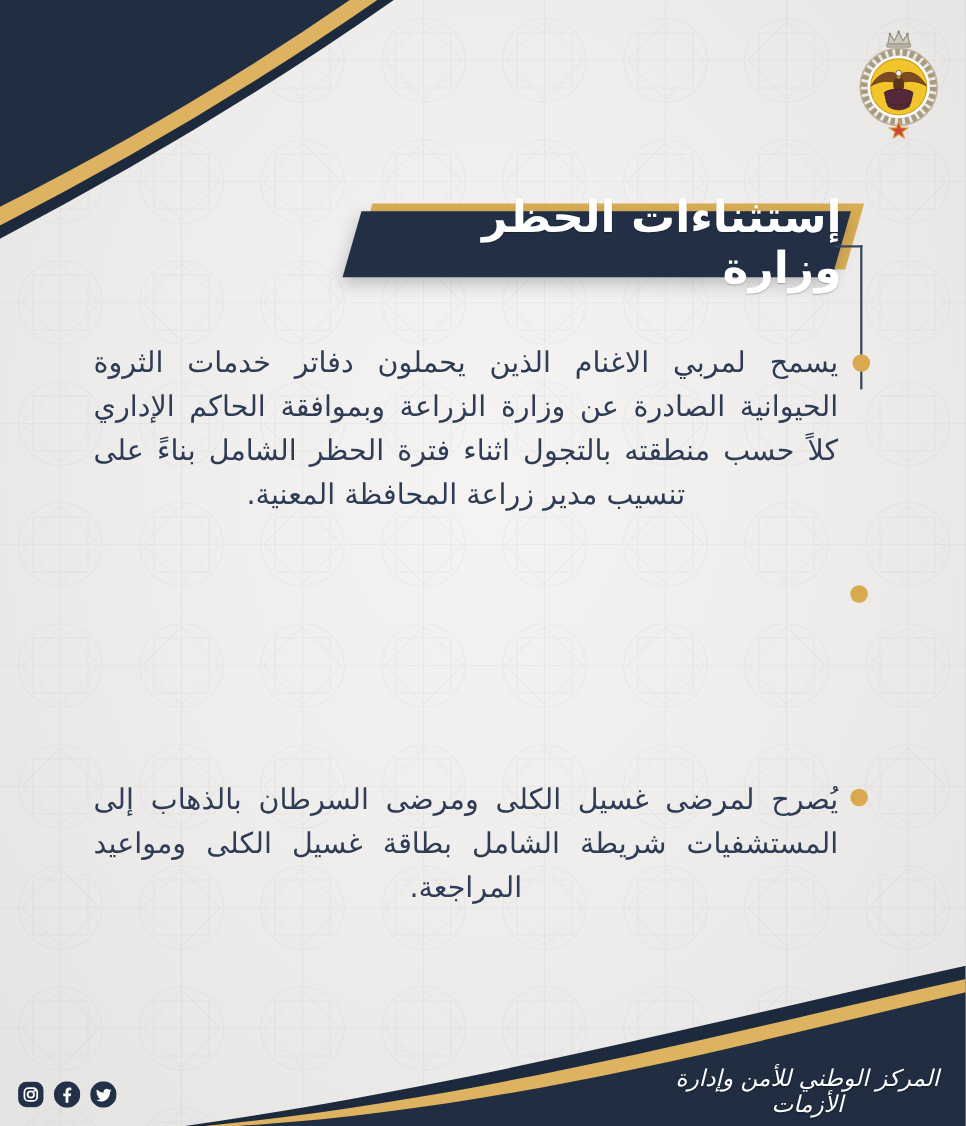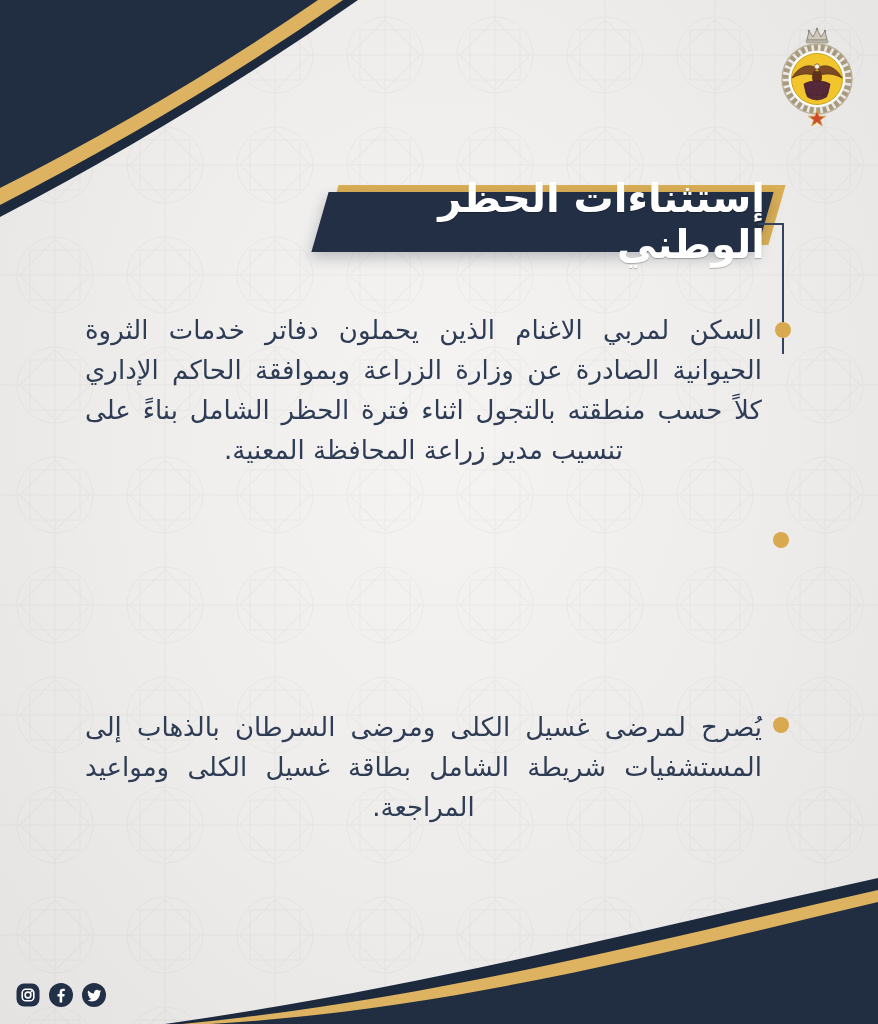--- a/index.html
+++ b/index.html
@@ -85,26 +85,26 @@
 
     <g>
       <path d="M165,1024 C420,988 650,928 878,878 L878,1024 Z" fill="#1d2a3d"></path>
       <path d="M182,1024 C432,1000 655,940 878,890 L878,1024 Z" fill="#ddb260"></path>
       <path d="M210,1024 C450,1010 665,952 878,902 L878,1024 Z" fill="#212e42"></path>
     </g>
   </svg>
 
   <div class="banner-gold"></div>
   <div class="banner-navy"></div>
-  <div class="banner-title">إستثناءات الحظر الوطني</div>
+  <div class="banner-title">إستثناءات الحظر وزارة</div>
 
   <div class="conn-h"></div>
   <div class="conn-v"></div>
 
-  <div class="bullet-text bt1">السكن لمربي الاغنام الذين يحملون دفاتر خدمات الثروة الحيوانية الصادرة عن وزارة الزراعة وبموافقة الحاكم الإداري كلاً حسب منطقته بالتجول اثناء فترة الحظر الشامل بناءً على تنسيب مدير زراعة المحافظة المعنية.</div>
+  <div class="bullet-text bt1">يسمح لمربي الاغنام الذين يحملون دفاتر خدمات الثروة الحيوانية الصادرة عن وزارة الزراعة وبموافقة الحاكم الإداري كلاً حسب منطقته بالتجول اثناء فترة الحظر الشامل بناءً على تنسيب مدير زراعة المحافظة المعنية.</div>
   <div class="bullet-text bt3">يُصرح لمرضى غسيل الكلى ومرضى السرطان بالذهاب إلى المستشفيات شريطة الشامل بطاقة غسيل الكلى ومواعيد المراجعة.</div>
   <div class="dot d1"></div>
   <div class="dot d2"></div>
   <div class="dot d3"></div>
 
   <svg class="emblem" viewBox="0 0 76 100">
 
     <g>
       <path d="M28,14 L30,5 L34,11 L38,3 L42,11 L46,5 L48,14 Z" fill="#cdc8ba" stroke="#8f897b" stroke-width="1"></path>
       <rect x="27" y="14" width="22" height="3" rx="1" fill="#b9b3a4" stroke="#8f897b" stroke-width="0.6"></rect>
@@ -142,14 +142,15 @@
       <circle cx="12" cy="12" r="12" fill="#223048"></circle>
       <path d="M13.2,19.5 v-6 h2.1 l0.4,-2.5 h-2.5 v-1.6 c0,-0.8 0.3,-1.3 1.3,-1.3 h1.3 V5.8 c-0.4,0 -1.1,-0.1 -1.9,-0.1 c-2,0 -3.3,1.2 -3.3,3.4 v1.9 H8.5 v2.5 h2.1 v6 Z" fill="#ffffff"></path>
     </svg>
     <svg class="sicon" viewBox="0 0 24 24">
       <circle cx="12" cy="12" r="12" fill="#223048"></circle>
       <path d="M19.3,8.2 c-0.5,0.25 -1.1,0.42 -1.65,0.5 c0.6,-0.36 1.05,-0.94 1.26,-1.62 c-0.56,0.33 -1.18,0.57 -1.84,0.7 a2.9,2.9 0 0 0 -5,2 c0,0.23 0.02,0.45 0.07,0.66 A8.2,8.2 0 0 1 6.2,7.4 a2.9,2.9 0 0 0 0.9,3.9 c-0.45,-0.01 -0.88,-0.14 -1.26,-0.34 c0,1.4 0.96,2.56 2.26,2.83 c-0.41,0.11 -0.85,0.12 -1.27,0.04 c0.36,1.15 1.4,1.98 2.63,2 A5.8,5.8 0 0 1 5.2,17.1 a8.2,8.2 0 0 0 4.45,1.3 c5.35,0 8.28,-4.43 8.28,-8.27 l-0.01,-0.38 c0.57,-0.4 1.06,-0.92 1.38,-1.55 Z" fill="#ffffff"></path>
     </svg>
   </div>
   <div class="handle">/ NCSCMJORDAN</div>
 
+  <div class="org-callig">المركز الوطني للأمن وإدارة الأزمات</div>
 
 </div>
 
 </body></html>

